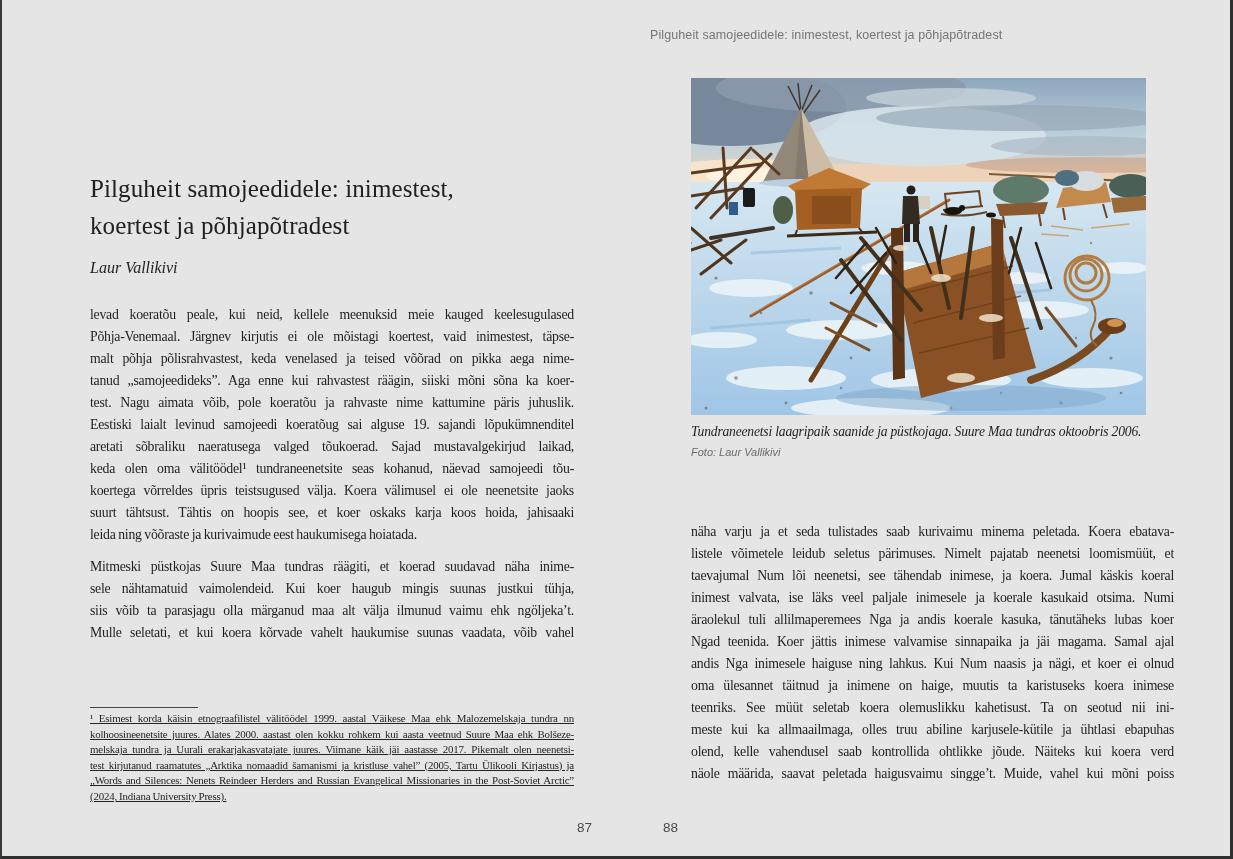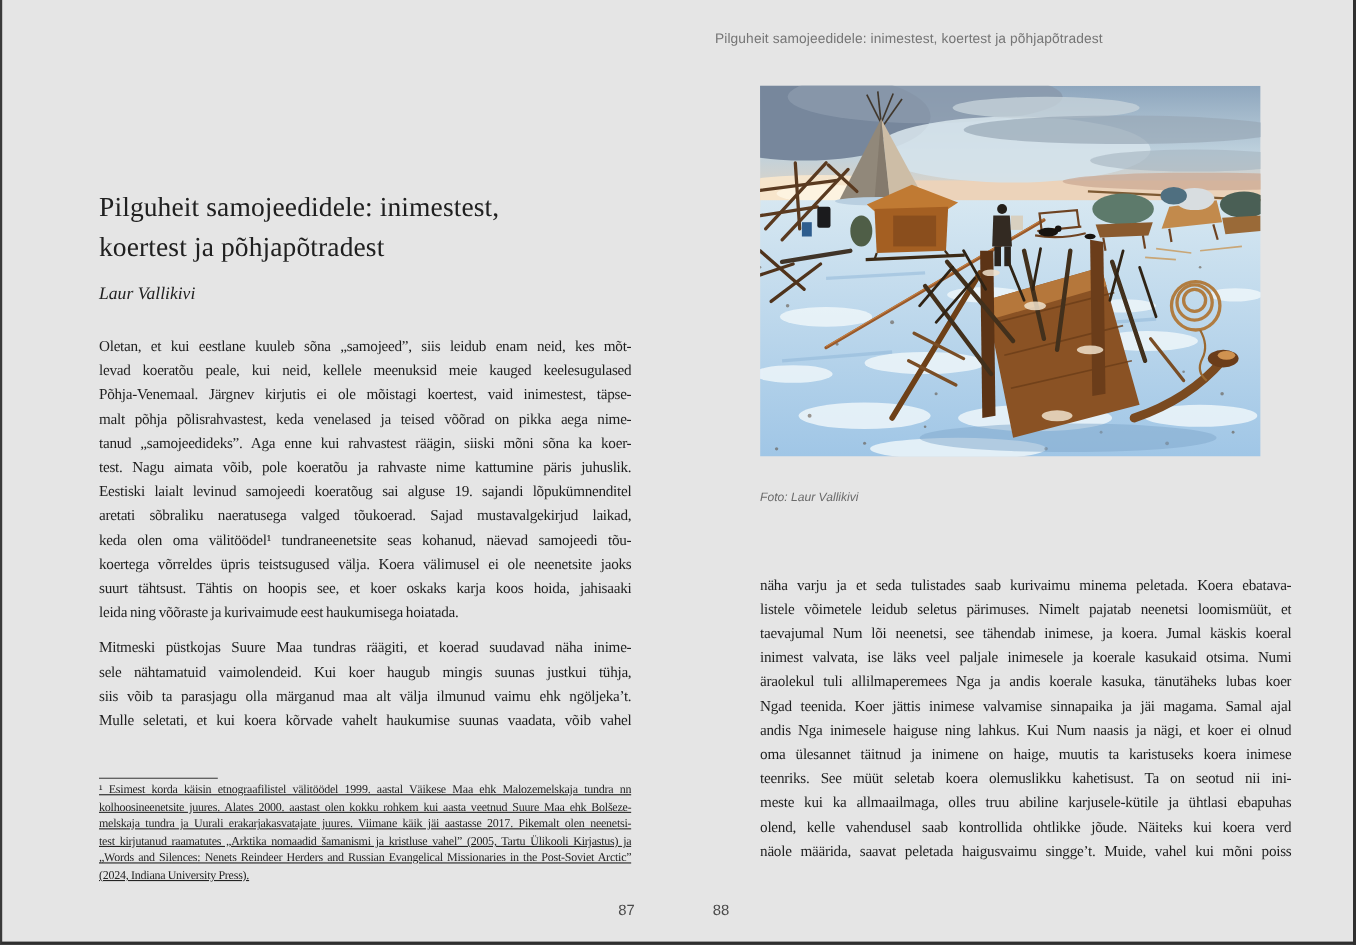--- a/index.html
+++ b/index.html
@@ -51,40 +51,39 @@
   .credit{
     position:absolute;left:41px;top:446px;width:300px;
     font-family:"Liberation Sans", sans-serif;
     font-style:italic;font-size:11px;color:#6a6a6a;
   }
   .right-body{position:absolute;left:41px;top:521px;width:483px;}
   
   .pagenum{
     position:absolute;top:820px;width:30px;
     font-family:"Liberation Sans", sans-serif;
-    font-size:13.5px;color:#4a4a4a;text-align:left;
+    font-size:13.5px;color:#4a4a4a;text-align:right;
   }
   .pagenum-left{left:560px;}
   .pagenum-right{left:646px;}
 </style>
 </head>
 <body>
 
 <div class="canvas">
 
   <div class="running-title">Pilguheit samojeedidele: inimestest, koertest ja põhjapõtradest</div>
 
   <div class="page-left">
     <div class="article-title">
         <div class="tl">Pilguheit samojeedidele: inimestest,</div>
         <div class="tl">koertest ja põhjapõtradest</div>
       </div>
     <div class="author">Laur Vallikivi</div>
     <div class="body-text para1 para-endshort">
-        <div class="tl">Oletan, et kui eestlane kuuleb sõna „samojeed”, siis leidub enam neid, kes mõt-</div>
         <div class="tl">levad koeratõu peale, kui neid, kellele meenuksid meie kauged keelesugulased</div>
         <div class="tl">Põhja-Venemaal. Järgnev kirjutis ei ole mõistagi koertest, vaid inimestest, täpse-</div>
         <div class="tl">malt põhja põlisrahvastest, keda venelased ja teised võõrad on pikka aega nime-</div>
         <div class="tl">tanud „samojeedideks”. Aga enne kui rahvastest räägin, siiski mõni sõna ka koer-</div>
         <div class="tl">test. Nagu aimata võib, pole koeratõu ja rahvaste nime kattumine päris juhuslik.</div>
         <div class="tl">Eestiski laialt levinud samojeedi koeratõug sai alguse 19. sajandi lõpukümnenditel</div>
         <div class="tl">aretati sõbraliku naeratusega valged tõukoerad. Sajad mustavalgekirjud laikad,</div>
         <div class="tl">keda olen oma välitöödel¹ tundraneenetsite seas kohanud, näevad samojeedi tõu-</div>
         <div class="tl">koertega võrreldes üpris teistsugused välja. Koera välimusel ei ole neenetsite jaoks</div>
         <div class="tl">suurt tähtsust. Tähtis on hoopis see, et koer oskaks karja koos hoida, jahisaaki</div>
@@ -312,20 +311,21 @@
           <ellipse cx="210" cy="170" rx="8" ry="3"></ellipse>
         </g>
         <g stroke="#4f331c" stroke-width="3" stroke-linecap="round">
           <line x1="0" y1="150" x2="40" y2="185"></line>
           <line x1="10" y1="196" x2="55" y2="162"></line>
           <line x1="0" y1="172" x2="30" y2="162"></line>
         </g>
       </g>
     </svg>
 
+    <div class="caption">Tundraneenetsi laagripaik saanide ja püstkojaga. Suure Maa tundras oktoobris 2006.</div>
     <div class="credit">Foto: Laur Vallikivi</div>
     <div class="body-text right-body">
         <div class="tl">näha varju ja et seda tulistades saab kurivaimu minema peletada. Koera ebatava-</div>
         <div class="tl">listele võimetele leidub seletus pärimuses. Nimelt pajatab neenetsi loomismüüt, et</div>
         <div class="tl">taevajumal Num lõi neenetsi, see tähendab inimese, ja koera. Jumal käskis koeral</div>
         <div class="tl">inimest valvata, ise läks veel paljale inimesele ja koerale kasukaid otsima. Numi</div>
         <div class="tl">äraolekul tuli allilmaperemees Nga ja andis koerale kasuka, tänutäheks lubas koer</div>
         <div class="tl">Ngad teenida. Koer jättis inimese valvamise sinnapaika ja jäi magama. Samal ajal</div>
         <div class="tl">andis Nga inimesele haiguse ning lahkus. Kui Num naasis ja nägi, et koer ei olnud</div>
         <div class="tl">oma ülesannet täitnud ja inimene on haige, muutis ta karistuseks koera inimese</div>

